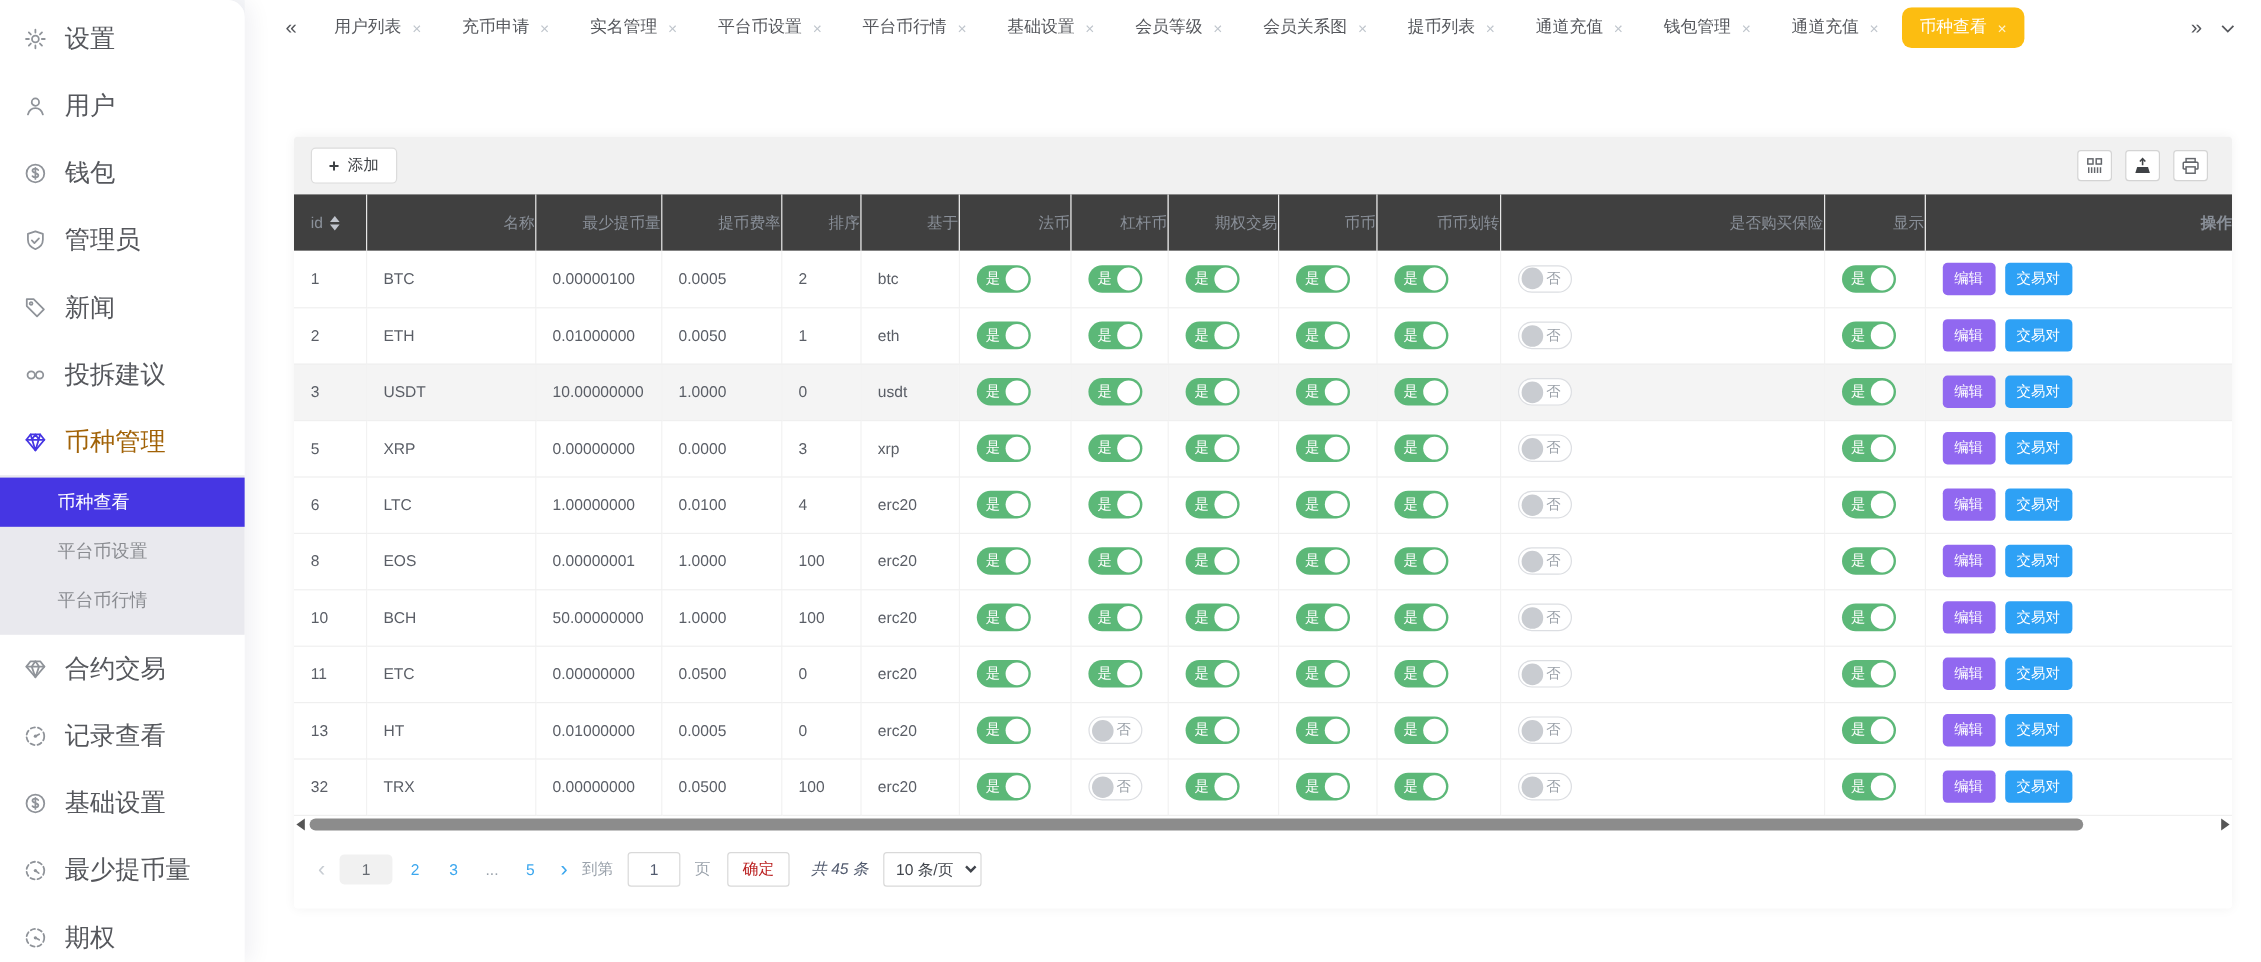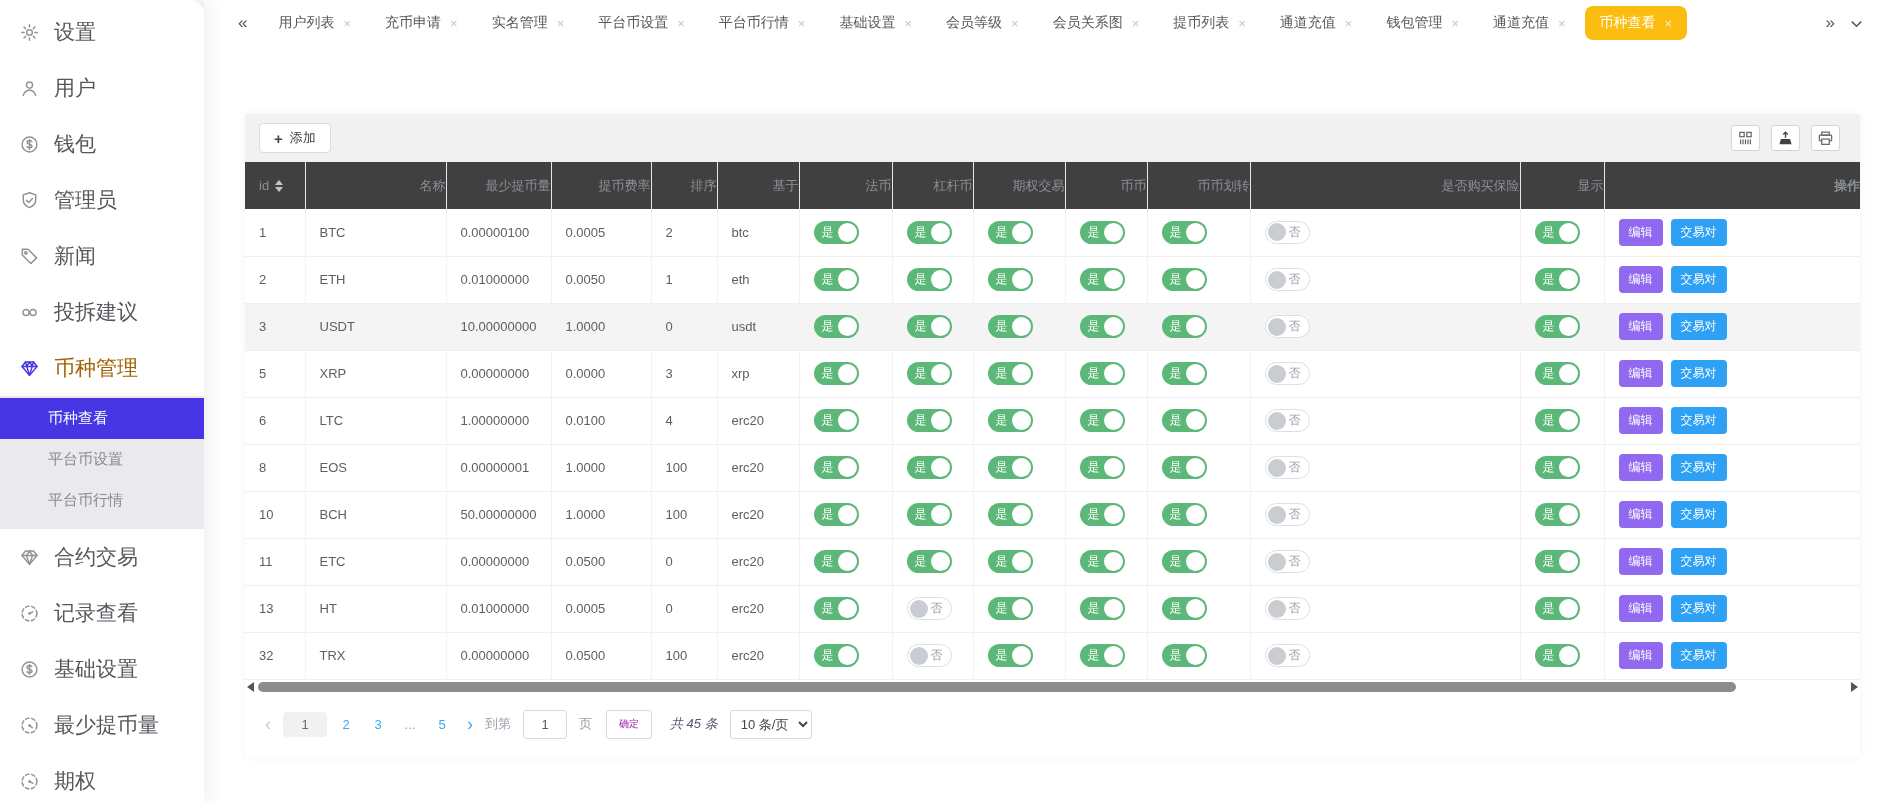--- a/index.html
+++ b/index.html
@@ -101,21 +101,21 @@
   .pg-nav { font-size:18px; line-height:1; padding:0 4px; cursor:pointer; }
   .pg-prev { color:#c8cdd3; }
   .pg-next { color:#3ca7ee; }
   .pg-page { min-width:26px; text-align:center; padding:5px 8px; cursor:pointer;
     color:#3ca7ee; border-radius:4px; }
   .pg-page.current { background:#f1f1f1; color:#666b72; min-width:44px; cursor:default; }
   .pg-page.dots { color:#9aa2ab; cursor:default; padding:5px 2px; }
   .goto-input { width:44px; height:29px; border:1px solid #d9d9d9; border-radius:3px;
     text-align:center; font-size:13px; color:#515a6e; margin:0 4px; font-family:inherit; }
   .confirm-btn { height:29px; padding:0 12px; background:#fff; border:1px solid #d9d9d9;
-    border-radius:3px; font-size:10px; color:#a21caf; cursor:pointer; margin:0 6px; font-family:Liberation Sans, sans-serif; }
+    border-radius:3px; font-size:13px; color:#b91c1c; cursor:pointer; margin:0 6px; font-family:Liberation Sans, sans-serif; }
   .total { color:#515a6e; margin:0 4px;font-style:italic; }
   .size-select { height:29px; border:1px solid #d9d9d9; border-radius:3px; background:#fff;
     font-size:13px; color:#42464d; padding:0 6px; font-family:inherit; cursor:pointer; }
 </style>
 </head>
 <body>
 
 <div class="app">
   <aside class="sidebar">
       <div class="sb-item">

